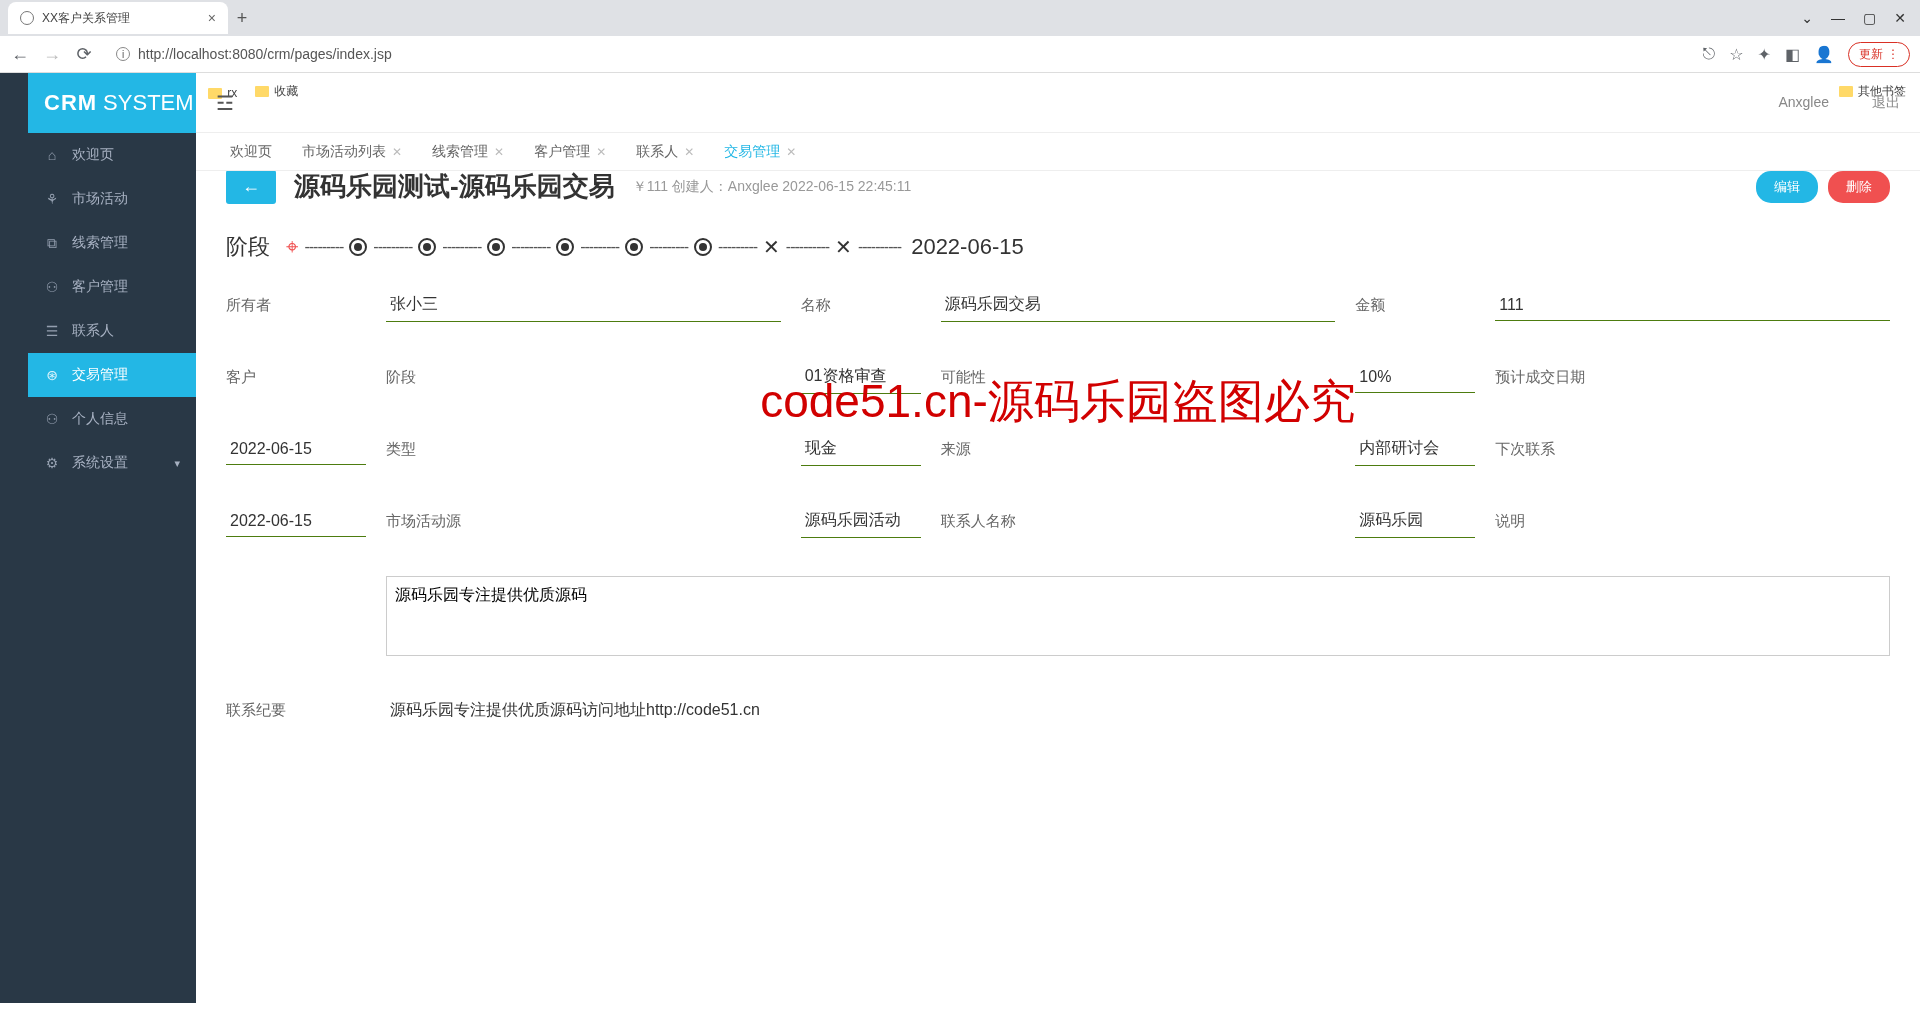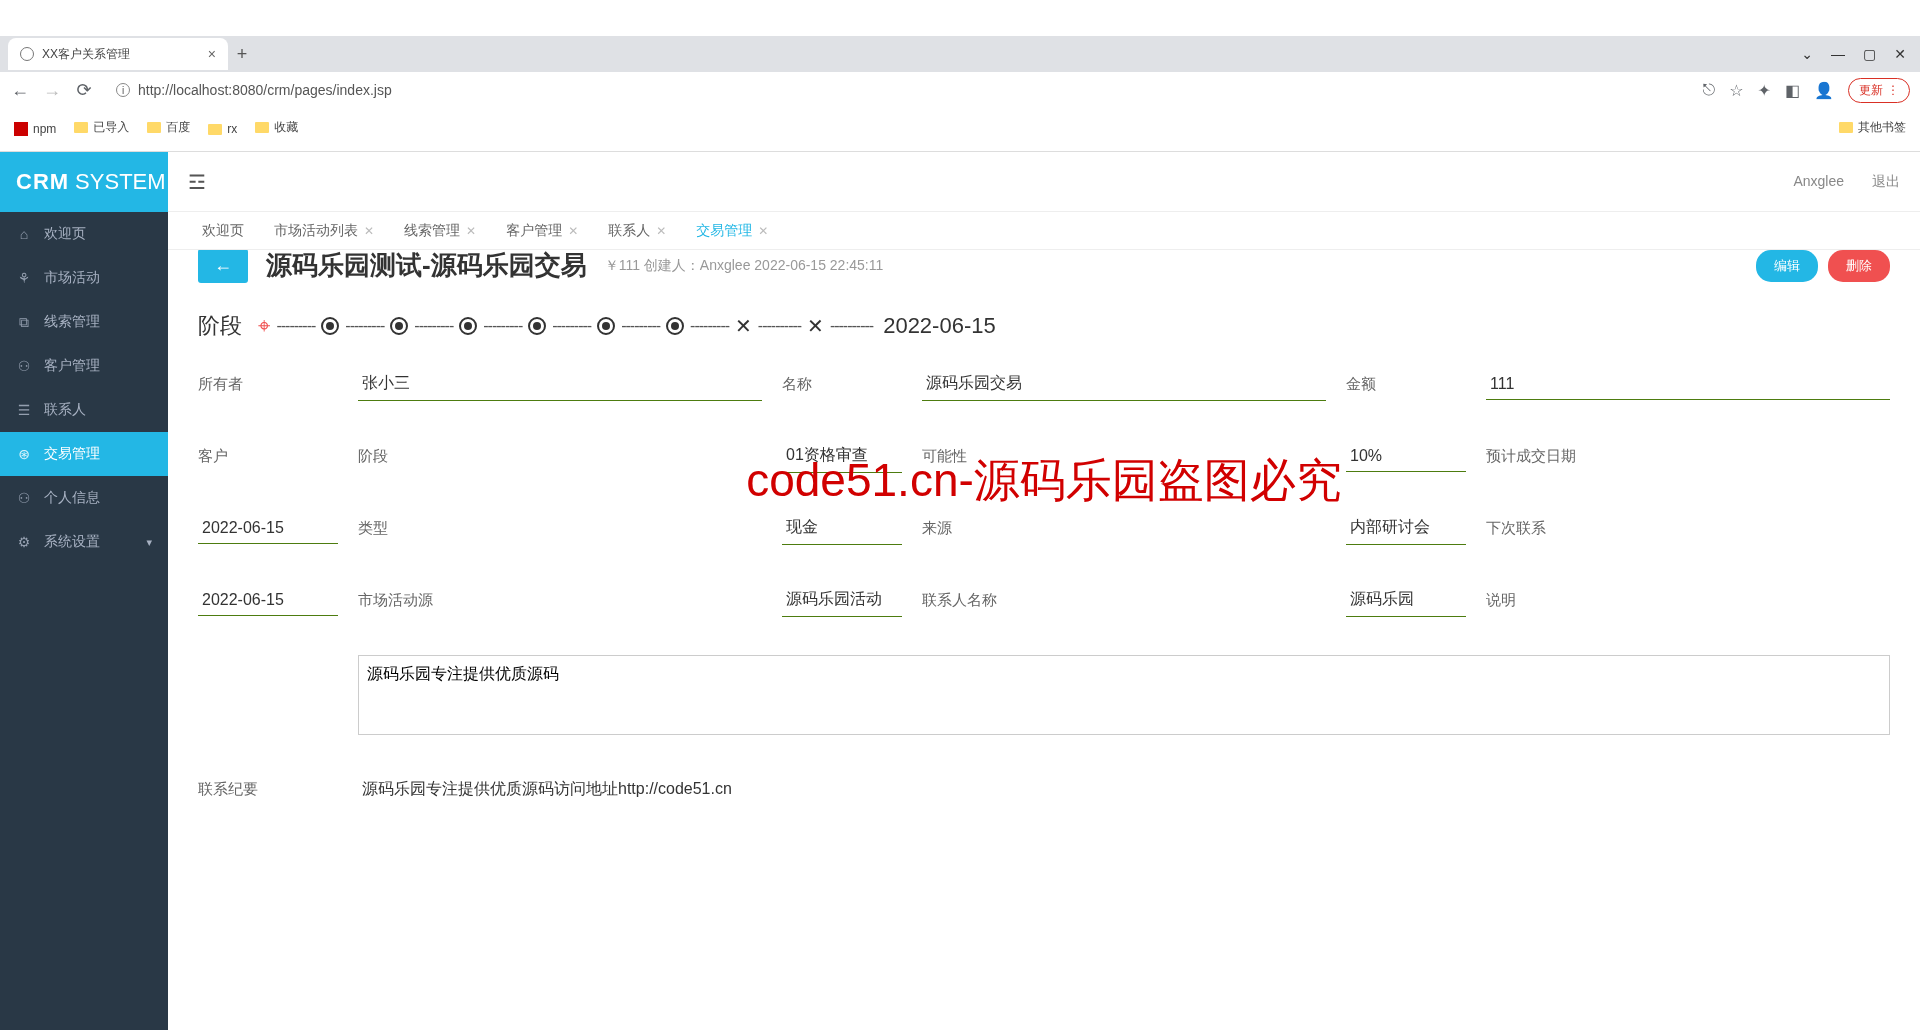--- a/index.html
+++ b/index.html
@@ -1,19 +1,19 @@
 <!DOCTYPE html>
 <html><head>
 <meta charset="utf-8">
 <style>
 * { margin: 0; padding: 0; box-sizing: border-box; font-family: "Microsoft YaHei", Arial, sans-serif; }
 body { background: #fff; overflow: hidden; }
 
 
-.browser-chrome { height: 116px; background: #fff; border-bottom: 1px solid #ddd; margin-top: 36px; }
+.browser-chrome { height: 73px; background: #fff; border-bottom: 1px solid #ddd; }
 .tab-bar { height: 36px; display: flex; align-items: center; background: #dfe1e5; padding-left: 8px; }
 .tab { height: 32px; background: #fff; border-radius: 8px 8px 0 0; display: flex; align-items: center; padding: 0 12px; gap: 8px; min-width: 220px; font-size: 12px; color: #444; }
 .tab .globe { width: 14px; height: 14px; border: 1px solid #777; border-radius: 50%; }
 .tab .close { margin-left: auto; font-size: 14px; color: #666; cursor: pointer; }
 .new-tab { width: 28px; height: 28px; display: flex; align-items: center; justify-content: center; color: #555; font-size: 18px; cursor: pointer; }
 .window-controls { margin-left: auto; display: flex; gap: 18px; padding-right: 14px; color: #333; font-size: 14px; }
 .addr-bar { height: 36px; display: flex; align-items: center; padding: 0 10px; gap: 12px; }
 .nav-btn { width: 20px; height: 20px; color: #5f6368; display: flex; align-items: center; justify-content: center; cursor: pointer; font-size: 18px; }
 .nav-btn.disabled { color: #bbb; cursor: default; }
 .url-box { flex: 1; display: flex; align-items: center; gap: 8px; font-size: 14px; color: #555; padding: 4px 10px; }
@@ -21,33 +21,33 @@
 .addr-right { display: flex; align-items: center; gap: 14px; color: #5f6368; }
 .update-pill { border: 1px solid #d93025; color: #d93025; border-radius: 14px; padding: 3px 10px; font-size: 12px; display: flex; align-items: center; gap: 4px; }
 .bookmarks { height: 28px; display: flex; align-items: flex-end; padding: 0 14px; gap: 18px; font-size: 12px; color: #444; }
 .bm { display: flex; align-items: center; gap: 5px; cursor: pointer; }
 .bm-folder { width: 14px; height: 11px; background: #ffd968; border-radius: 1px; }
 .bm-npm { width: 14px; height: 14px; background: #cb0000; }
 .bm-right { margin-left: auto; }
 
 
 .app { display: flex; height: calc(100vh - 100px); }
-.sidebar { width: 168px; background: #293846; color: #a7b1c2; display: flex; flex-direction: column; }
+.sidebar { width: 196px; background: #293846; color: #a7b1c2; display: flex; flex-direction: column; padding-left: 28px; }
 .logo { height: 60px; background: #23b7e5; color: #fff; display: flex; align-items: center; padding-left: 16px; font-size: 22px; }
 .logo b { font-weight: 700; letter-spacing: 1px; }
 .logo span { font-weight: 300; margin-left: 6px; }
 .nav-item { height: 44px; display: flex; align-items: center; padding: 0 16px; gap: 12px; font-size: 14px; cursor: pointer; }
 .nav-item.active { background: #23b7e5; color: #fff; }
 .nav-item .chev { margin-left: auto; font-size: 11px; }
 .nav-icon { width: 16px; text-align: center; font-size: 14px; opacity: .85; }
 
 .main { flex: 1; display: flex; flex-direction: column; overflow: hidden; }
 .topbar { height: 60px; display: flex; align-items: center; padding: 0 20px; border-bottom: 1px solid #eee; }
 .hamburger { font-size: 20px; color: #555; cursor: pointer; }
-.topbar-right { margin-left: auto; display: flex; gap: 28px; color: #888; font-size: 14px; }
+.topbar-right { margin-left: auto; display: flex; gap: 43px; color: #888; font-size: 14px; }
 .topbar-right span { cursor: pointer; }
 
 .tabs { height: 38px; border-bottom: 1px solid #eee; display: flex; align-items: center; padding-left: 20px; gap: 2px; font-size: 14px; }
 .page-tab { padding: 8px 14px; color: #666; cursor: pointer; display: flex; align-items: center; gap: 6px; }
 .page-tab.active { color: #23b7e5; }
 .page-tab .x { color: #bbb; font-size: 12px; }
 
 .content { flex: 1; overflow-y: auto; padding: 0 30px 30px 30px; position: relative; }
 .content::-webkit-scrollbar { width: 16px; }
 .content::-webkit-scrollbar-thumb { background: #c1c1c1; }

